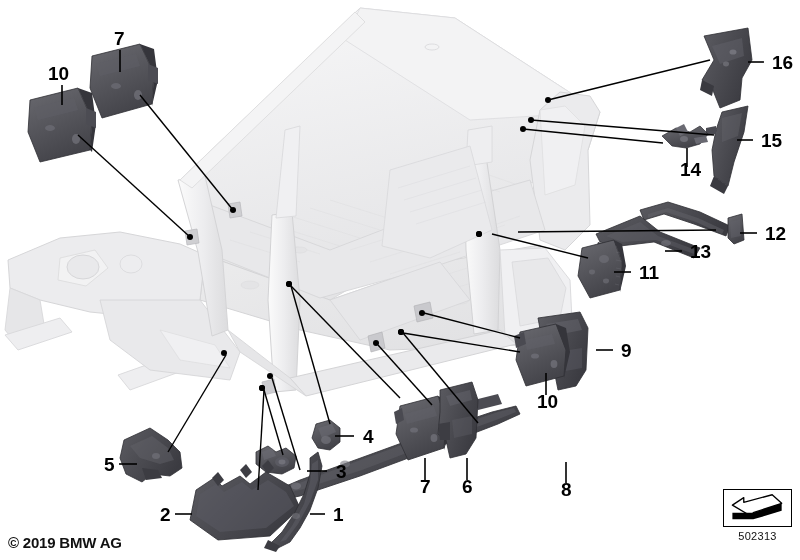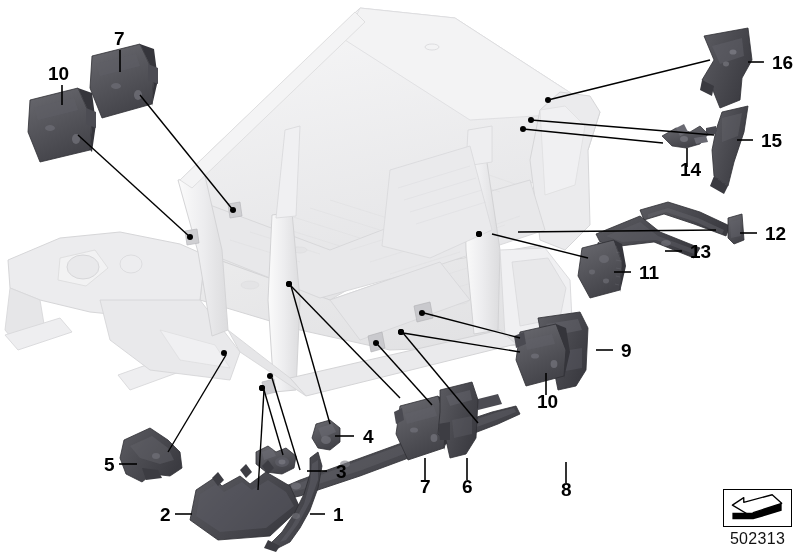--- a/index.html
+++ b/index.html
@@ -36,21 +36,21 @@
     width:69px;height:38px;
     border:1.4px solid #000;
     background:#fff;
     box-sizing:border-box;
   }
   #partnum-label{
     position:absolute;
     left:723px;top:530px;
     width:69px;
     text-align:center;
-    font-size:16px;
+    font-size:11px;
     color:#111;
     letter-spacing:0.3px;
   }
 </style>
 </head>
 <body>
 
 <div id="stage">
 
   <svg class="layer" viewBox="0 0 800 560">
@@ -386,13 +386,14 @@
   </svg>
 
   <div id="partnum-box">
     <svg viewBox="0 0 69 38" width="67" height="36">
       <path d="M8,16 L20,8 L20,13 L50,5 L60,14 L30,24 L30,29 Z" fill="#ffffff" stroke="#000" stroke-width="1.4" stroke-linejoin="round"></path>
       <path d="M8,24 L30,24 L60,14 L60,22 L30,31 L8,31 Z" fill="#000000"></path>
     </svg>
   </div>
   <div id="partnum-label">502313</div>
 
+  <div id="copyright">© 2019 BMW AG</div>
 </div>
 
 </body></html>

